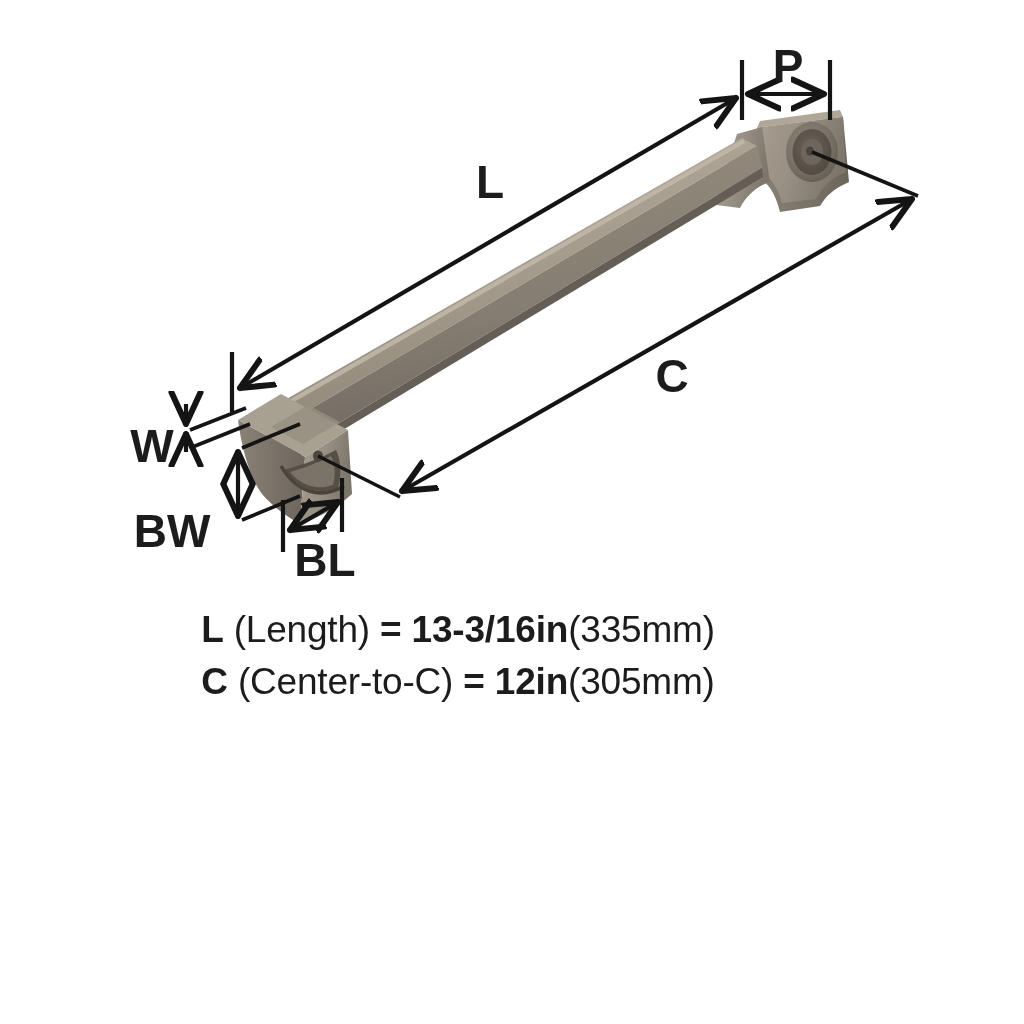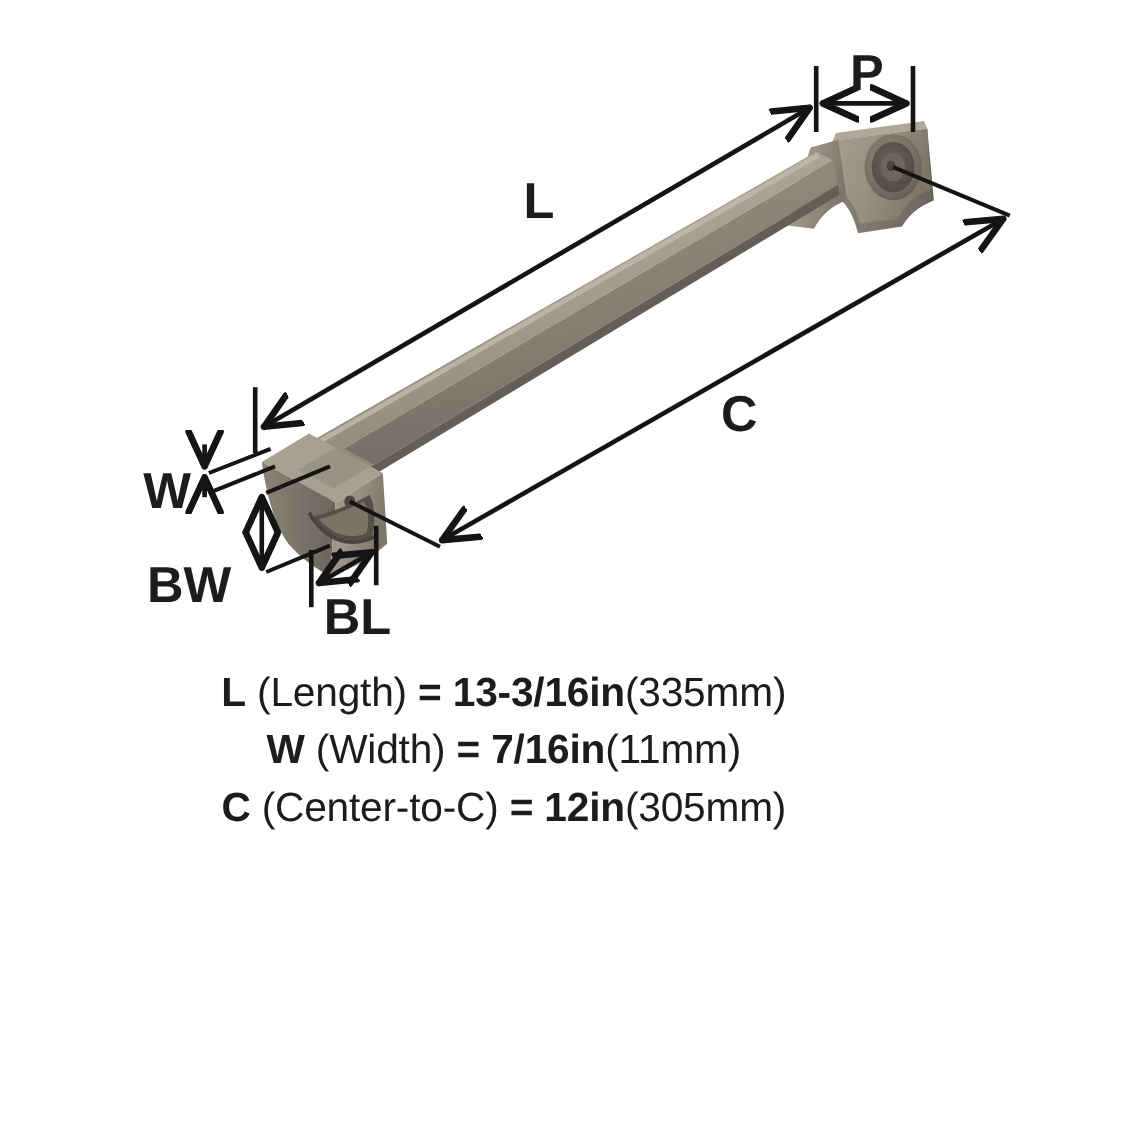--- a/index.html
+++ b/index.html
@@ -232,23 +232,20 @@
       <text class="dim-label" x="325" y="576" font-size="46" text-anchor="middle">BL</text>
     </g>
   </svg>
 
   <div class="spec-list">
 
     <div class="spec-row">
       <span class="code">L</span><span>&nbsp;</span><span class="name">(Length)</span><span>&nbsp;</span><span class="eq">=</span><span>&nbsp;</span><span class="val">13-3/16in</span><span class="metric">(335mm)</span>
     </div>
 
-    <div class="spec-row">
-      <span class="code">W</span><span>&nbsp;</span><span class="name">(Width)</span><span>&nbsp;</span><span class="eq">=</span><span>&nbsp;</span><span class="val">7/16in</span><span class="metric">(11mm)</span>
-    </div>
 
 
     <div class="spec-row">
       <span class="code">C</span><span>&nbsp;</span><span class="name">(Center-to-C)</span><span>&nbsp;</span><span class="eq">=</span><span>&nbsp;</span><span class="val">12in</span><span class="metric">(305mm)</span>
     </div>
 
 
 
   </div>
 

